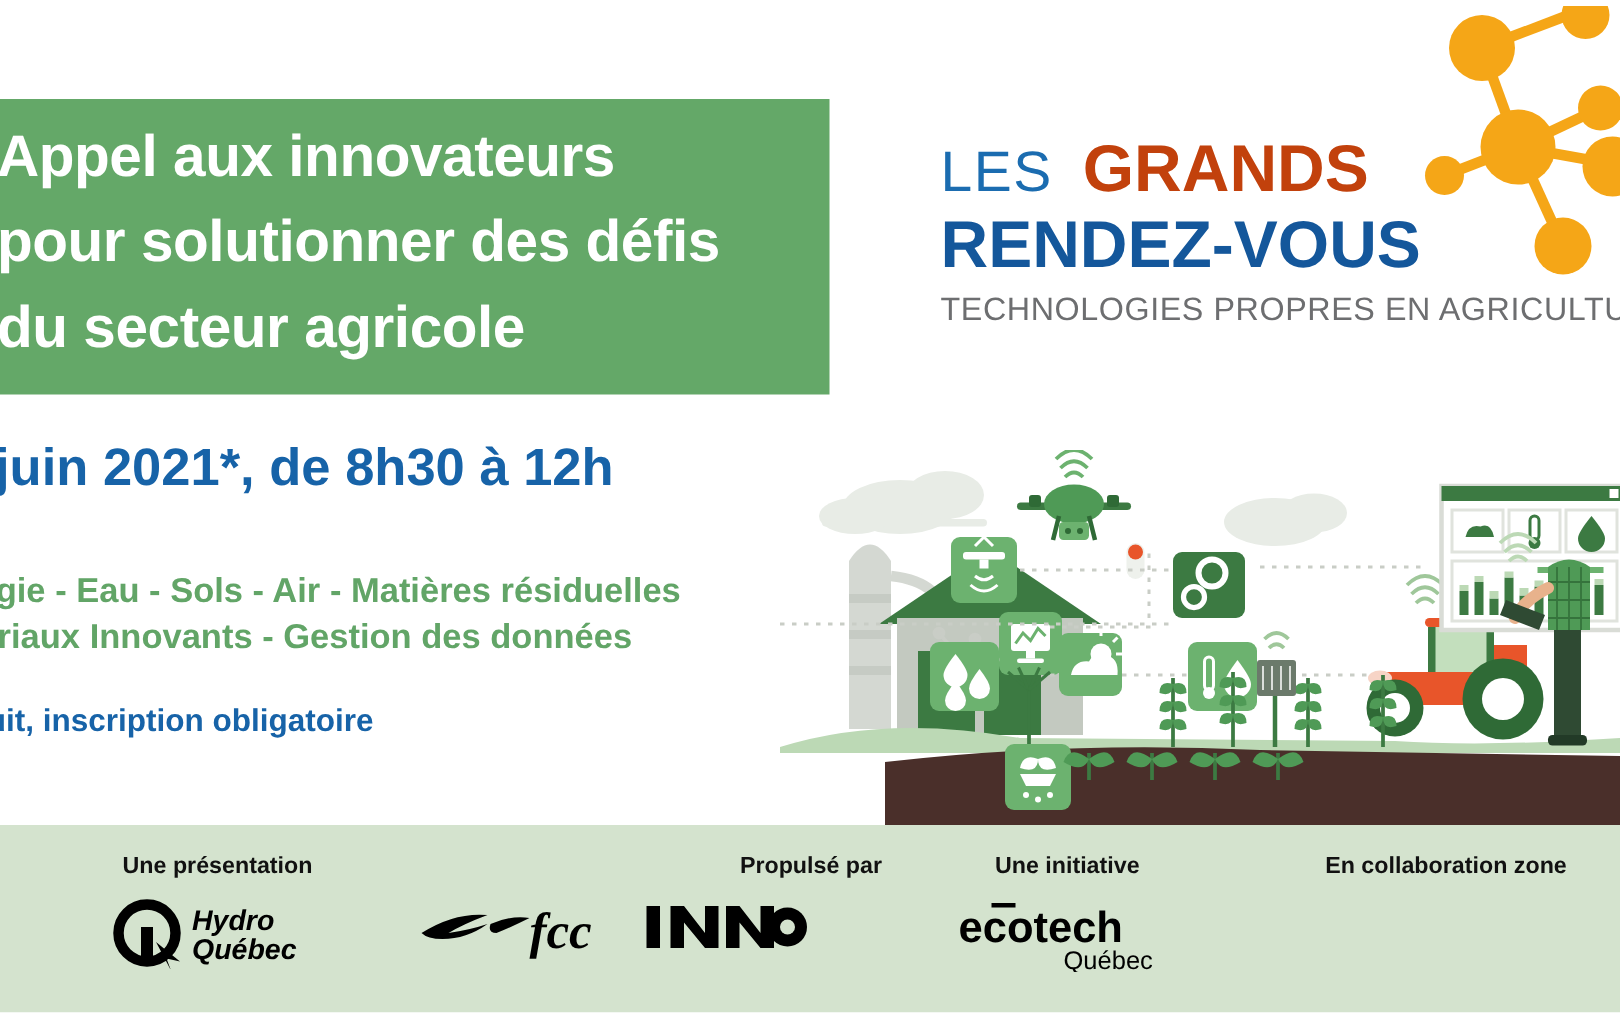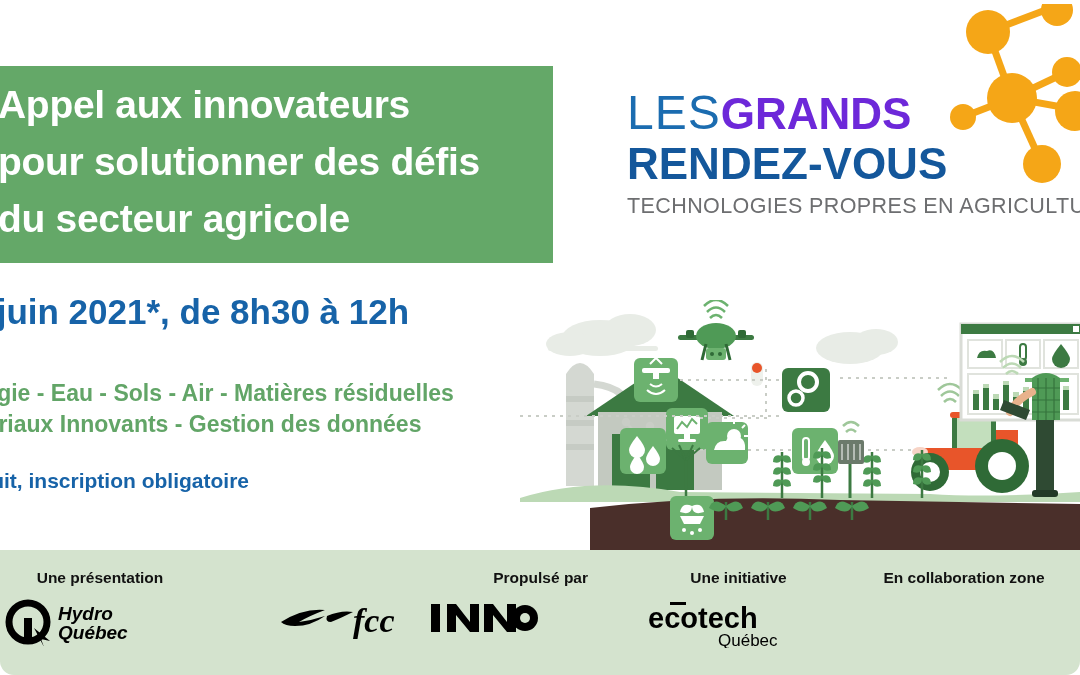--- a/index.html
+++ b/index.html
@@ -1,20 +1,20 @@
 <!DOCTYPE html>
 <html><head>
 <meta charset="utf-8">
 <style>
   html,body{margin:0;padding:0;}
   body{
     width:1080px;height:675px;overflow:hidden;background:#ffffff;
     font-family:"Liberation Sans", sans-serif;position:relative;
   }
-  .banner{position:relative;width:1080px;height:675px;overflow:hidden;background:#fff;border-radius:14px;}
+  .banner{position:relative;width:1080px;height:675px;overflow:hidden;background:#fff;}
 
   
   .headline-block{
     position:absolute;left:-60px;top:66px;width:613px;height:197px;
     background:#64a868;box-sizing:border-box;
     padding:10px 0 0 0;
   }
   .headline-line{
     color:#ffffff;font-weight:bold;font-size:39px;line-height:57px;
     letter-spacing:-0.3px;white-space:nowrap;padding-left:58px;
@@ -34,26 +34,26 @@
   .registration{
     position:absolute;left:-52px;top:468px;width:640px;
     color:#1763a8;font-weight:bold;font-size:21px;line-height:26px;
     white-space:nowrap;
   }
 
   
   .logo{position:absolute;left:627px;top:88px;width:460px;height:140px;}
   .logo-l1{white-space:nowrap;line-height:50px;height:50px;}
   .logo-les{
-    font-size:48px;color:#1b6cb0;font-weight:normal;letter-spacing:1px;
+    font-size:38px;color:#1b6cb0;font-weight:normal;letter-spacing:1px;
     vertical-align:baseline;
   }
   .logo-grands{
-    font-size:44px;color:#6d28d9;font-weight:bold;letter-spacing:0px;
-    margin-left:0;vertical-align:baseline;
+    font-size:44px;color:#c2410c;font-weight:bold;letter-spacing:0px;
+    margin-left:20px;vertical-align:baseline;
   }
   .logo-l2{
     font-size:44px;color:#14579b;font-weight:bold;letter-spacing:0px;
     line-height:52px;height:52px;white-space:nowrap;
   }
   .logo-tag{
     font-size:21.5px;color:#6d6e70;letter-spacing:0.4px;white-space:nowrap;
     line-height:28px;margin-top:2px;
   }
   .net{position:absolute;left:945px;top:4px;width:140px;height:190px;}
@@ -64,24 +64,24 @@
   
   .footer{
     position:absolute;left:0;top:550px;width:1080px;height:125px;
     background:#d4e3ce;
   }
   .sp{position:absolute;text-align:center;}
   .sp-label{
     font-size:15.5px;color:#111111;font-weight:bold;white-space:nowrap;
     line-height:20px;
   }
-  .sp-logo{margin-top:10px;display:flex;align-items:center;justify-content:flex-start;}
-  .g-pres{left:0px;top:18px;width:200px;}
+  .sp-logo{margin-top:10px;display:flex;align-items:center;justify-content:center;}
+  .g-pres{left:0px;top:18px;width:200px;padding-left:45px;}
   .g-prop{left:228px;top:18px;width:360px;text-align:right;}
-  .g-init{left:636px;top:18px;width:205px;}
+  .g-init{left:609px;top:18px;width:205px;}
   .g-coll{left:848px;top:18px;width:232px;}
   .prop-row{display:flex;align-items:center;justify-content:center;gap:22px;margin-top:6px;}
 </style>
 </head>
 <body>
 
 <div class="banner">
 
   <div class="headline-block">
     <div class="headline-line">Appel aux innovateurs</div>

